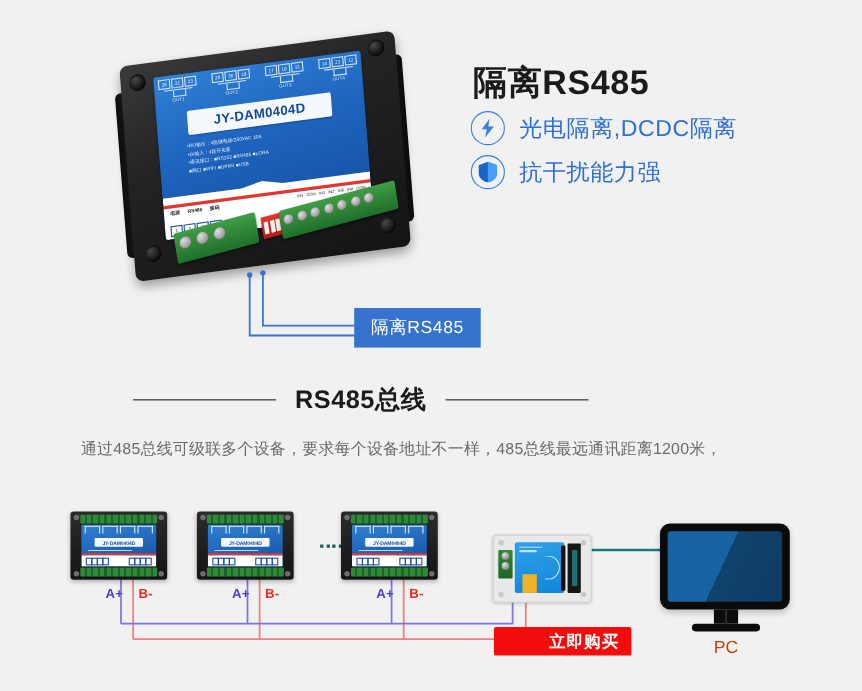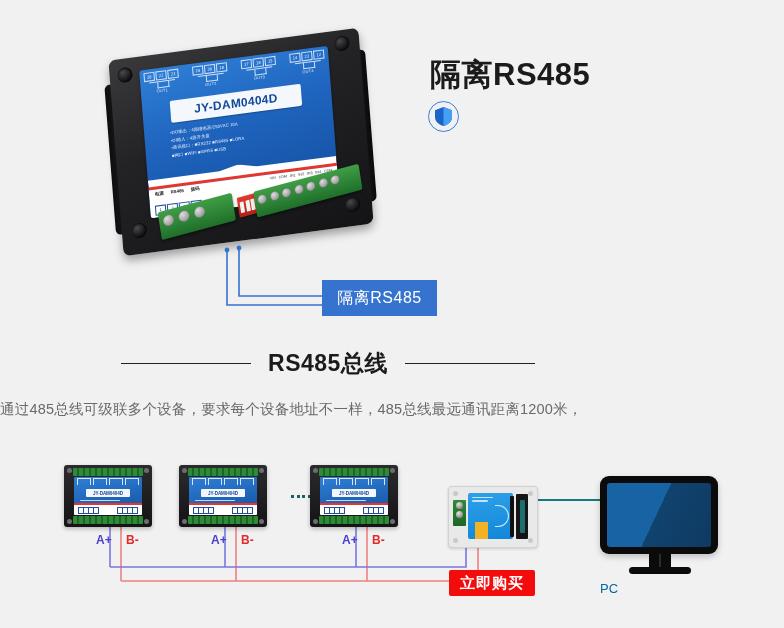--- a/index.html
+++ b/index.html
@@ -189,21 +189,21 @@
 
   
   .sec{position:absolute;left:0;top:340px;width:656px;}
   .sec-head{
     display:flex;align-items:center;justify-content:center;gap:17px;
     margin-top:8px;
   }
   .sec-line{width:130px;height:1.6px;background:#222;}
   .sec-title{font-size:23px;font-weight:bold;color:#1b1b1b;letter-spacing:.5px;}
   .sec-desc{
-    margin-top:18px;text-align:left;color:#6a6a6a;
+    margin-top:18px;text-align:right;color:#6a6a6a;
     font-size:14.5px;line-height:25px;letter-spacing:.2px;
   }
 
   
   .diagram{position:absolute;left:0;top:455px;width:784px;height:173px;}
 
   .mini{position:absolute;width:88px;height:62px;}
   .mini-body{
     position:absolute;inset:0;
     background:linear-gradient(180deg,#2b2b2d,#141416);
@@ -263,21 +263,21 @@
     padding:7px;box-sizing:border-box;
     box-shadow:0 3px 6px rgba(0,0,0,.2);
   }
   .pc-screen{
     width:100%;height:100%;border-radius:3px;
     background:linear-gradient(115deg,#1763a4 0%,#1763a4 48%,#10436f 48%,#0e3a62 100%);
   }
   .pc-neck{width:22px;height:13px;background:#0b0b0b;margin:0 auto;}
   .pc-neck i{display:block;width:2px;height:13px;background:#2b2b2b;margin:0 auto;}
   .pc-foot{width:62px;height:7px;background:#0b0b0b;border-radius:4px;margin:0 auto;}
-  .pc-label{text-align:left;font-size:13px;color:#0369a1;margin-top:7px;}
+  .pc-label{text-align:center;font-size:16px;color:#c2410c;margin-top:7px;}
 
   
   .conv{position:absolute;left:448px;top:486px;width:90px;height:62px;}
   .conv-shell{
     position:absolute;inset:0;background:#e9e9e9;border-radius:4px;
     border:1px solid #d2d2d2;box-shadow:0 1px 3px rgba(0,0,0,.16);
   }
   .conv-shell .mini-hole{background:#c9c9c9;}
   .conv-blue{
     position:absolute;left:20px;top:7px;width:45px;height:46px;
@@ -313,20 +313,21 @@
   }
   .conv-label{
     position:absolute;left:432px;top:554px;width:120px;text-align:center;
     font-size:12.5px;color:#2b2b2b;letter-spacing:.2px;
   }
   .buy-btn{
     position:absolute;left:449px;top:570px;width:86px;height:26px;
     background:#f30c0c;border-radius:2px;
     display:flex;align-items:center;justify-content:center;
     cursor:pointer;
+    padding-left:39px;
   }
   .buy-btn span{color:#fff;font-size:15px;font-weight:bold;letter-spacing:1px;}
 
   .ab-lbl{position:absolute;font-size:12px;font-weight:bold;letter-spacing:.2px;}
   .ab-a{color:#4b3fd0;}
   .ab-b{color:#e22b2b;}
 </style>
 </head>
 <body>
 
@@ -467,28 +468,37 @@
       <circle cx="239" cy="248" r="2.4" fill="#3573cf"></circle>
     </svg>
 
     <div class="callout">
       <span>隔离RS485</span>
     </div>
 
     <div class="feat-col">
       <div class="feat-title">隔离RS485</div>
 
+      <div class="feat-row">
+        <div class="feat-ico">
+          <svg width="15" height="17" viewBox="0 0 15 17" aria-hidden="true">
+            <polygon points="9,0 2,9.5 6.5,9.5 5,17 13,7 8,7" fill="#3b7fe0"></polygon>
+          </svg>
+        </div>
+        <div class="feat-txt">光电隔离,DCDC隔离</div>
+      </div>
 
       <div class="feat-row">
         <div class="feat-ico">
           <svg width="17" height="19" viewBox="0 0 17 19" aria-hidden="true">
             <path d="M8.5 0 L17 3.2 V10 C17 14.6 13.2 17.6 8.5 19 C3.8 17.6 0 14.6 0 10 V3.2 Z" fill="#1a63c8"></path>
             <path d="M8.5 0 L17 3.2 V10 C17 14.6 13.2 17.6 8.5 19 Z" fill="#45a0f5"></path>
           </svg>
         </div>
+        <div class="feat-txt">抗干扰能力强</div>
       </div>
 
     </div>
   </div>
 
   <div class="sec">
     <div class="sec-head">
       <div class="sec-line"></div>
       <div class="sec-title">RS485总线</div>
       <div class="sec-line"></div>

